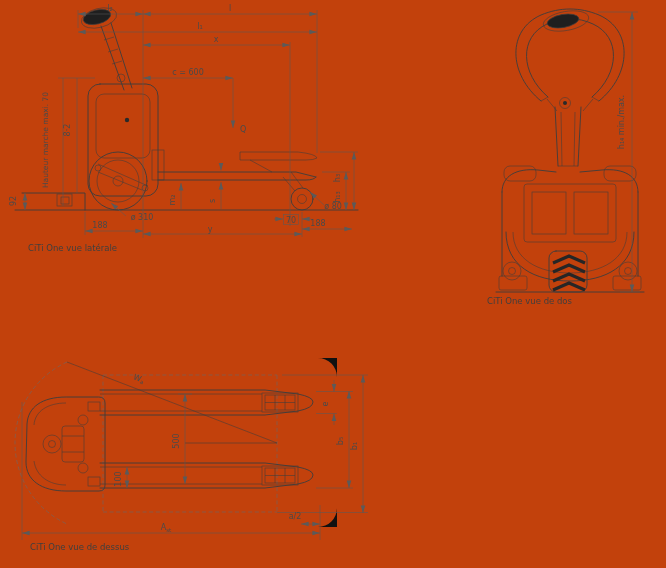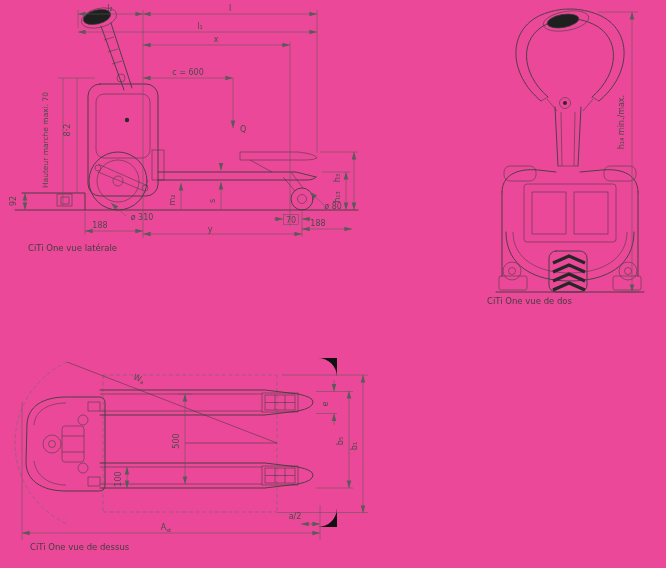--- a/index.html
+++ b/index.html
@@ -1,16 +1,16 @@
 <!DOCTYPE html>
 <html><head>
 <meta charset="utf-8">
 <style>
   html,body{margin:0;padding:0;background:#ffffff;}
-  #stage{width:666px;height:568px;position:relative;background:#ec4899;overflow:hidden;}
+  #stage{width:666px;height:568px;position:relative;background:#c2410c;overflow:hidden;}
   svg{display:block;}
   .art{stroke:#3d3d3d;stroke-width:.9;fill:none;stroke-linejoin:round;stroke-linecap:round;}
   .artT{stroke:#3d3d3d;stroke-width:.55;fill:none;}
   .dk{fill:#1f1f1f;stroke:#3d3d3d;stroke-width:.7;}
   .dim{stroke:#5a5a5a;stroke-width:.55;fill:none;}
   .dim2{marker-start:url(#aS);marker-end:url(#aE);}
   .dimE{marker-end:url(#aE);}
   .dash{stroke:#6a6a6a;stroke-width:.6;fill:none;stroke-dasharray:4 2.6;}
   .txt{font:8px "DejaVu Sans",sans-serif;fill:#4a4a4a;}
   .txtS{font:7.5px "DejaVu Sans",sans-serif;fill:#4a4a4a;}

